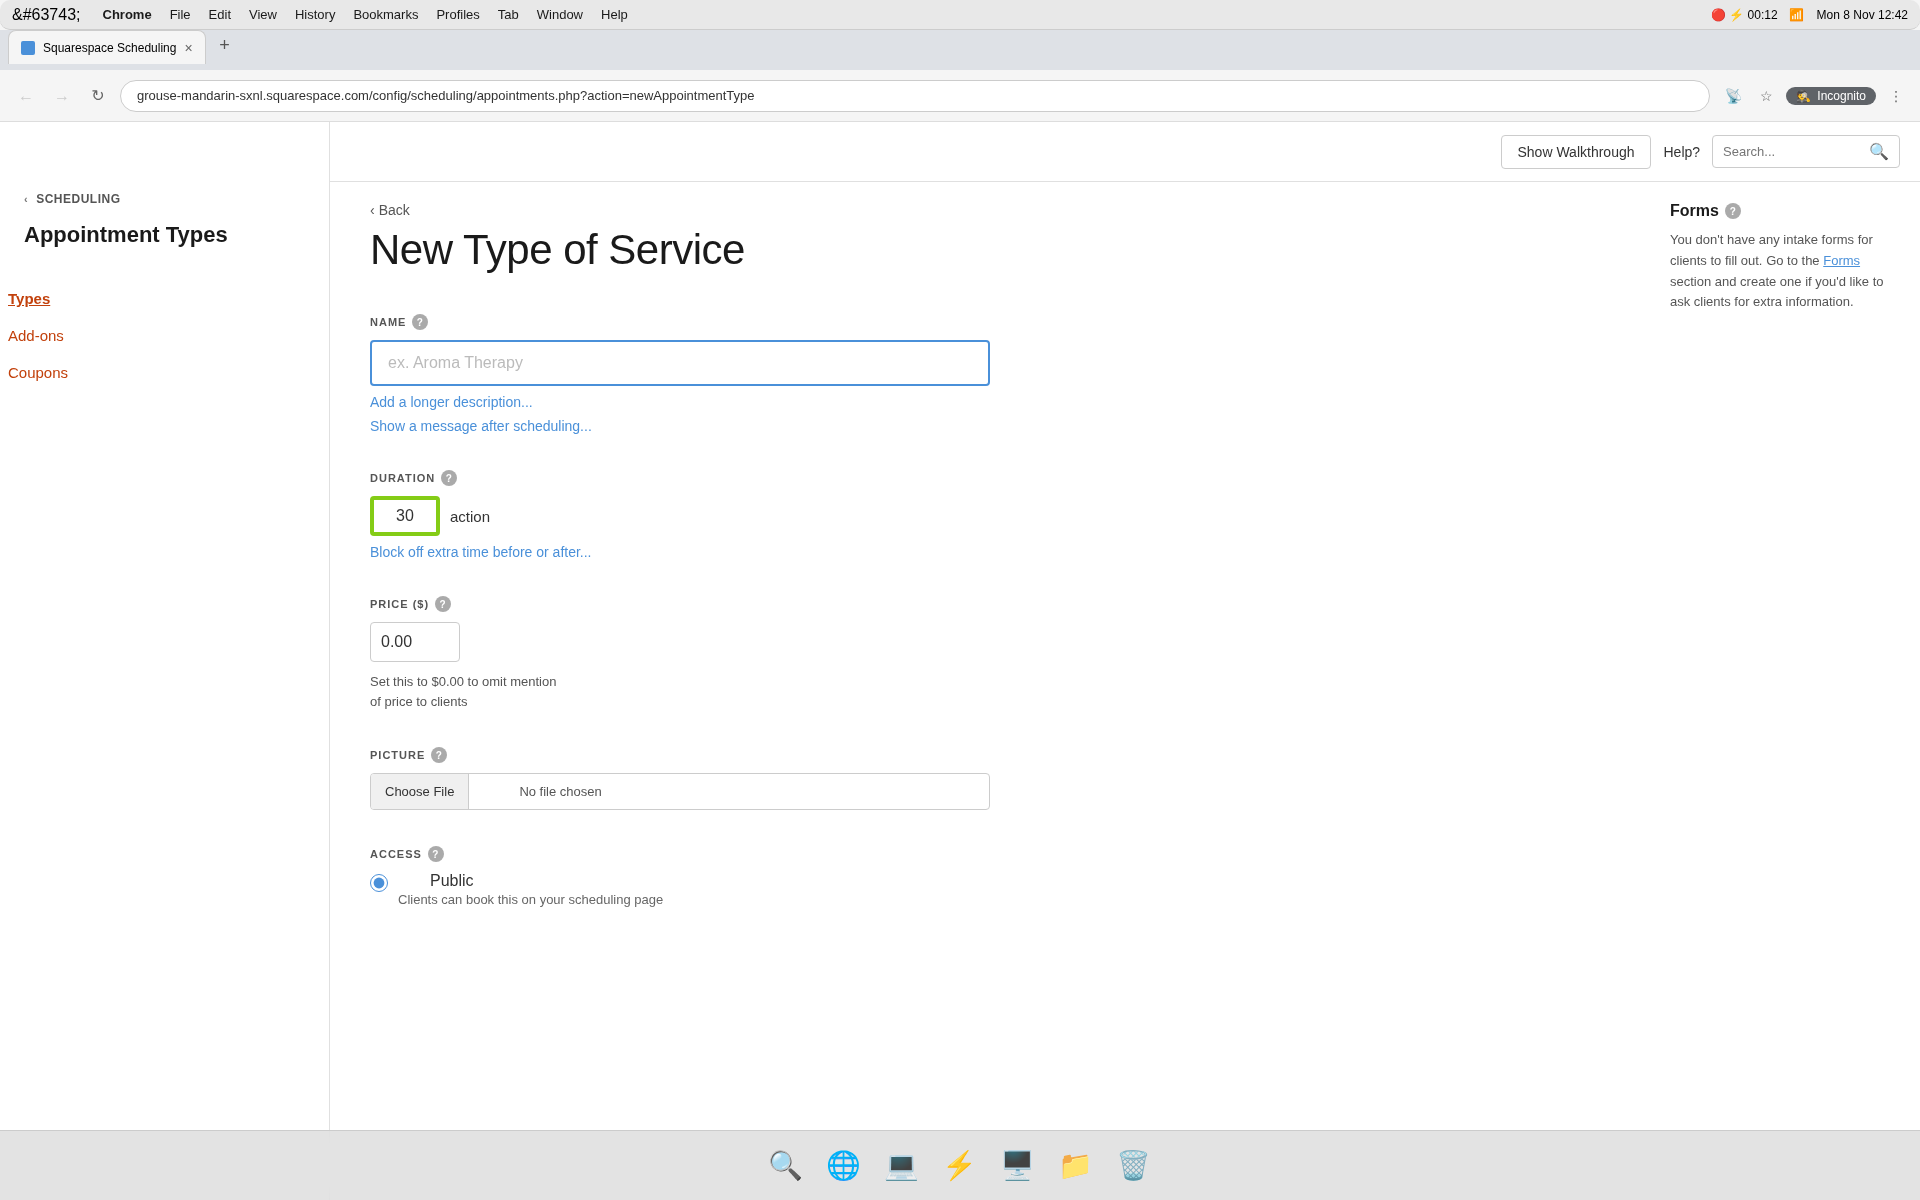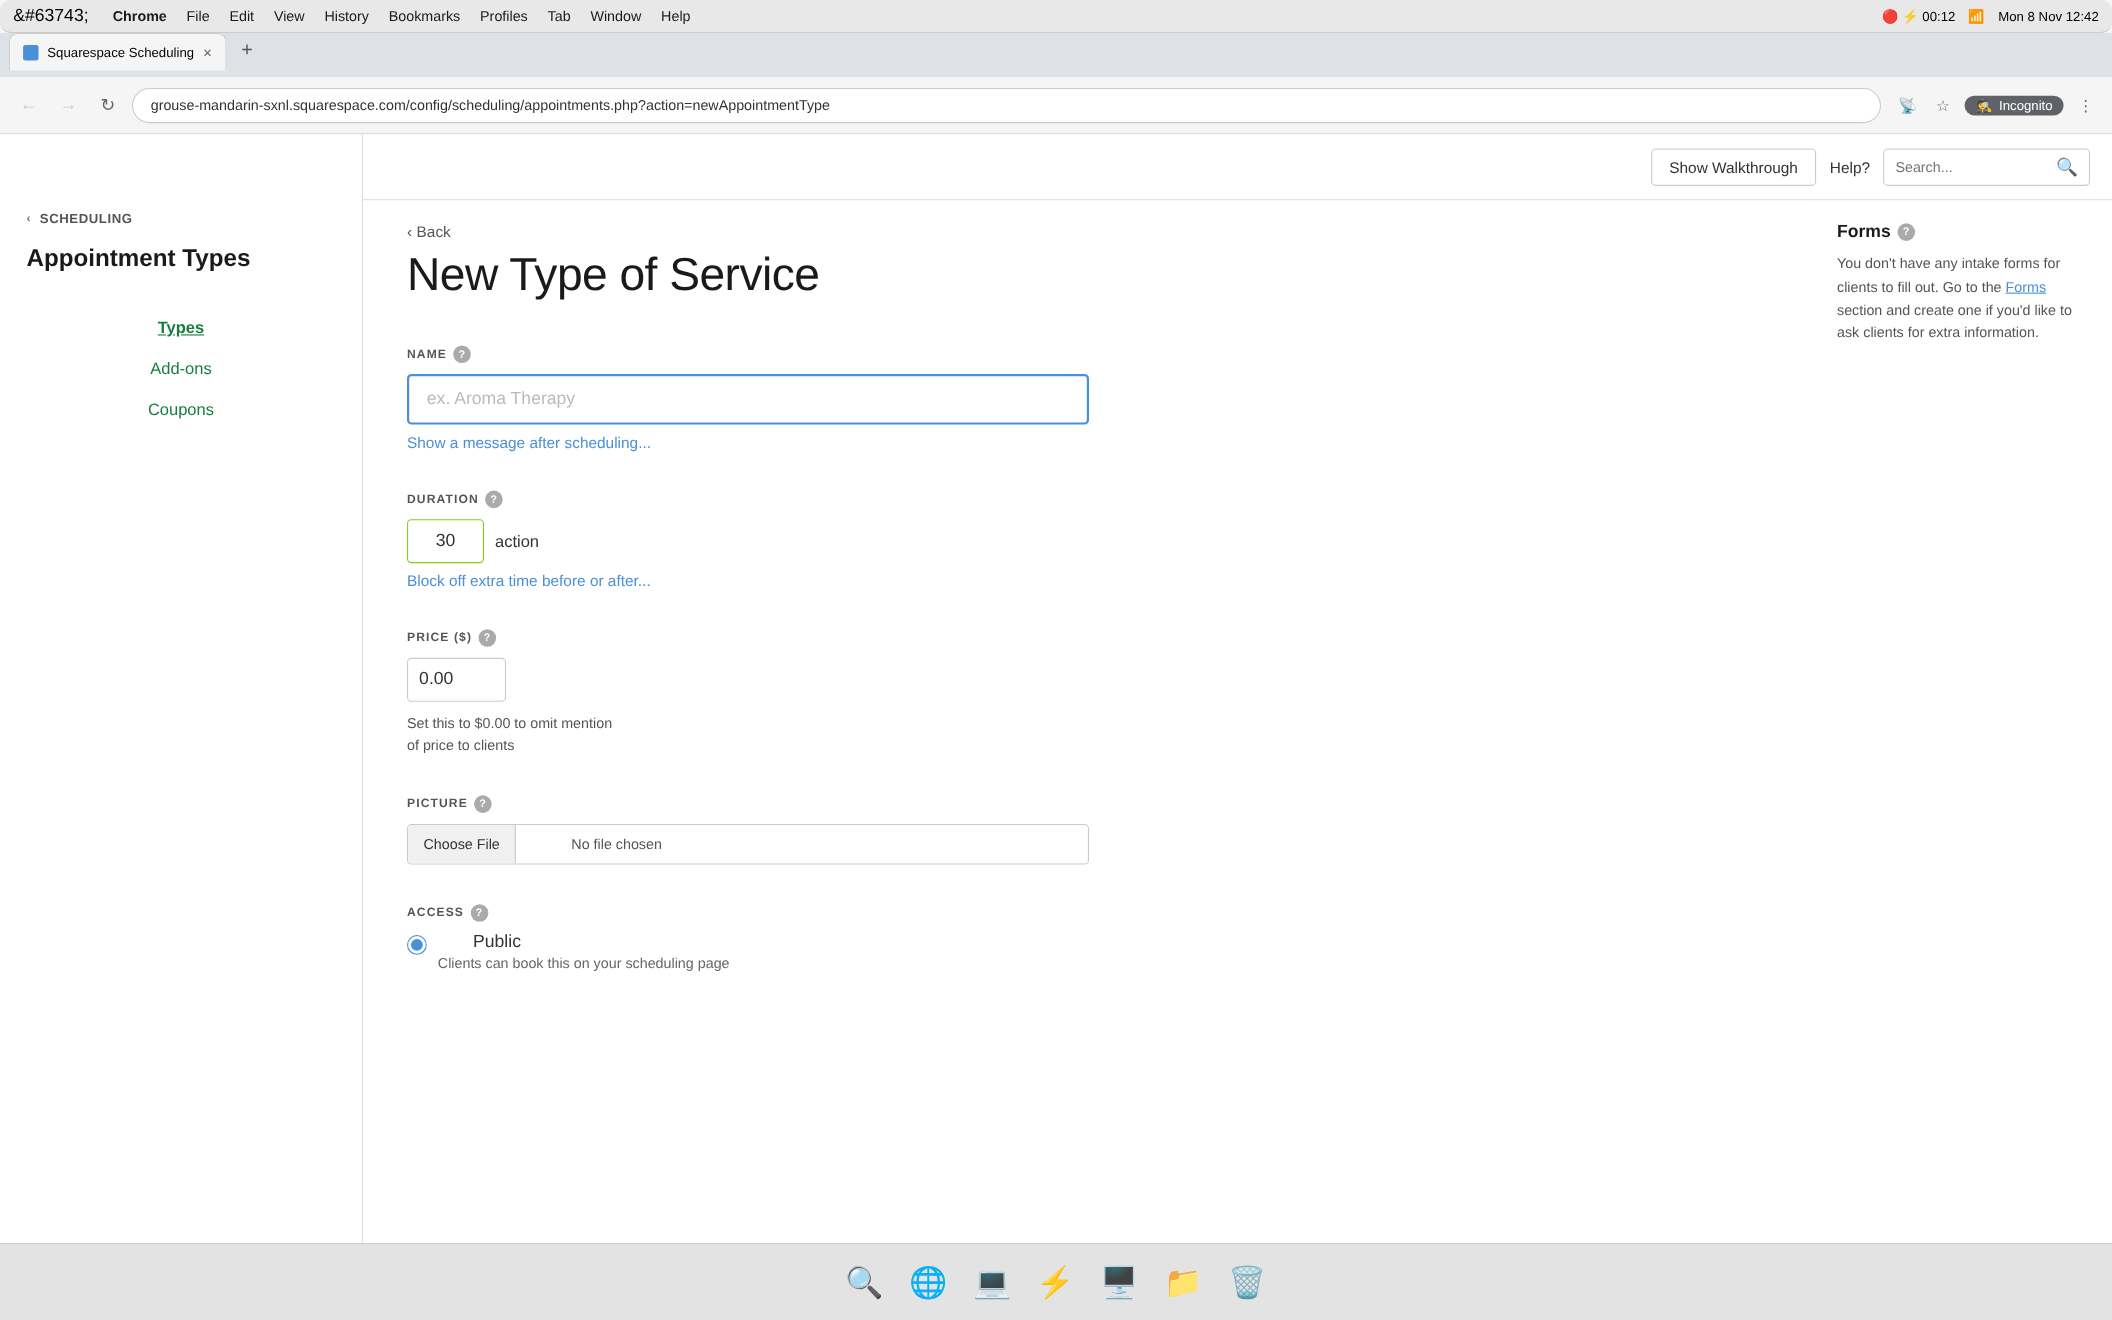--- a/index.html
+++ b/index.html
@@ -152,24 +152,23 @@
       font-size: 22px;
       font-weight: 600;
       color: #1a1a1a;
       padding: 0 24px 24px;
     }
     .sidebar-nav { padding: 8px 0; }
     .sidebar-nav-item {
       display: block;
       padding: 10px 8px;
       font-size: 15px;
-      color: #15803d;
+      color: #c2410c;
       cursor: pointer;
       text-decoration: none;
-      text-align: center;
     }
     .sidebar-nav-item.active {
       font-weight: 600;
       text-decoration: underline;
     }
 
     
     .main-content {
       flex: 1;
       background: white;
@@ -247,21 +246,21 @@
     }
 
     .duration-row {
       display: flex;
       align-items: center;
       gap: 10px;
     }
     .duration-input {
       width: 70px;
       height: 40px;
-      border: 1px solid #84cc16;
+      border: 4px solid #84cc16;
       border-radius: 4px;
       padding: 0 10px;
       font-size: 16px;
       color: #333;
       outline: none;
       text-align: center;
     }
     .duration-label { font-size: 15px; color: #333; }
 
     .price-input {
@@ -455,20 +454,21 @@
       <span>Back</span>
     </a>
     <h1 class="page-title">New Type of Service</h1>
 
     <div class="form-section">
       <div class="field-label">
         <span>NAME</span>
         <span class="help-icon">?</span>
       </div>
       <input class="name-input" type="text" placeholder="ex. Aroma Therapy" style="">
+      <a class="link-btn">Add a longer description...</a>
       <a class="link-btn">Show a message after scheduling...</a>
     </div>
 
     <div class="form-section">
       <div class="field-label">
         <span>DURATION</span>
         <span class="help-icon">?</span>
       </div>
       <div class="duration-row">
         <input class="duration-input" type="text" value="30" style="">

